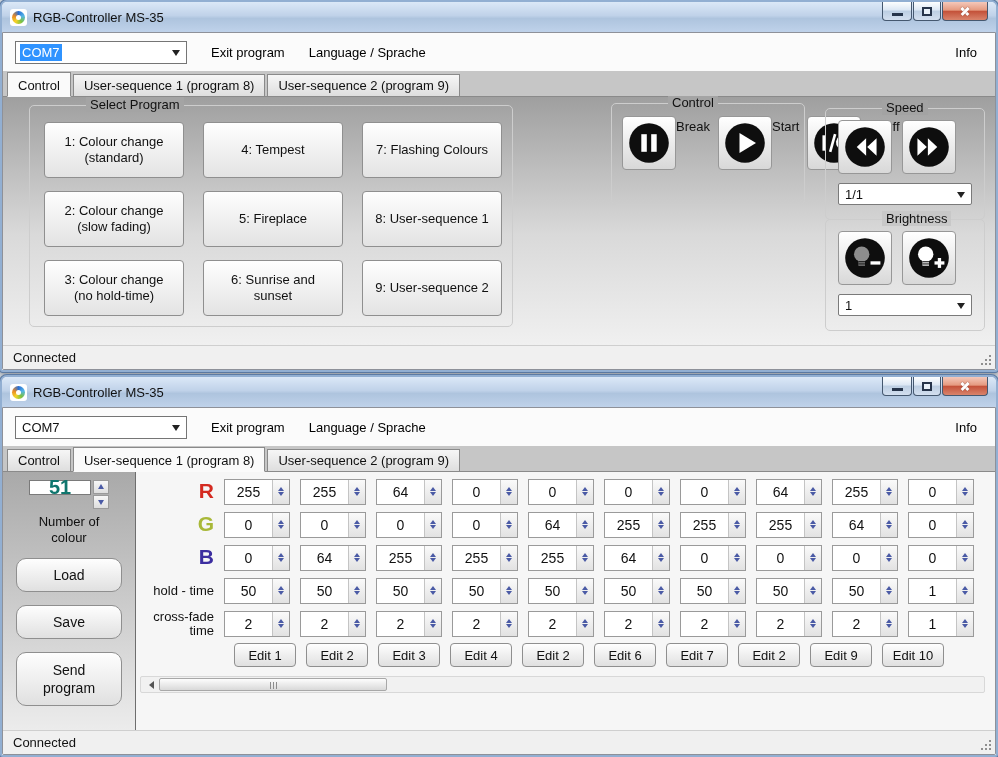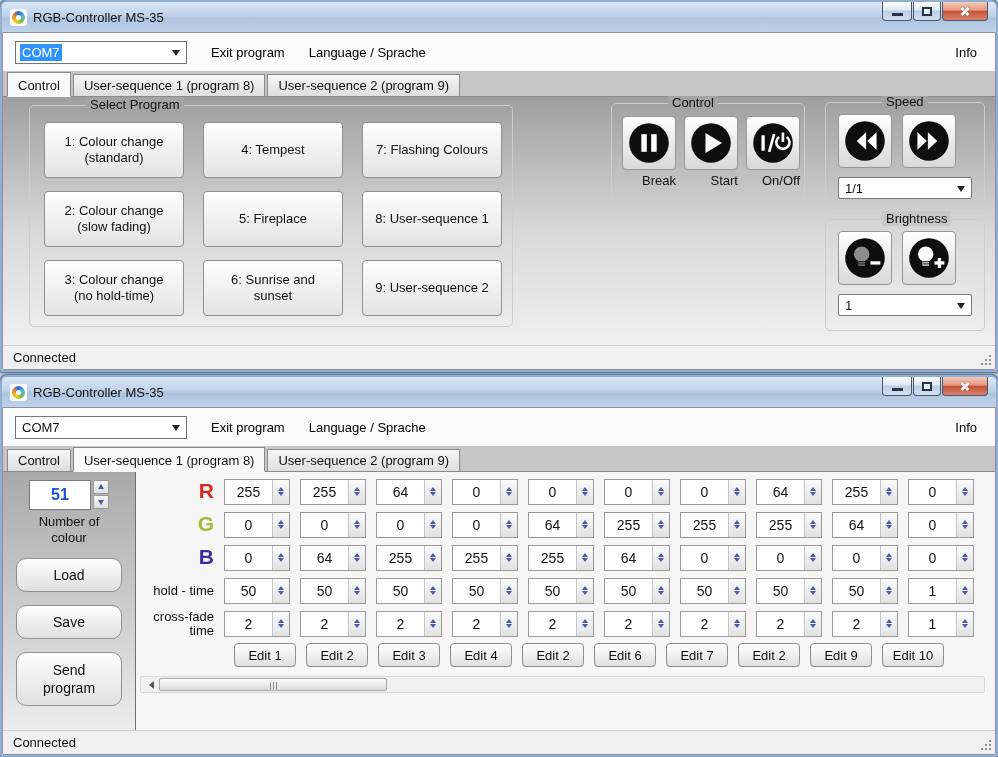--- a/index.html
+++ b/index.html
@@ -64,38 +64,38 @@
   
   #sp-group { left:26px; top:8px; width:484px; height:222px; }
   .pgrid { display:grid; grid-template-columns:repeat(3,140px); gap:13px 19px; padding:16px 12px 0 14px; }
   .pbtn { height:56px; border:1px solid #8f8f8f; border-radius:4px; background:linear-gradient(#fefefe,#e3e3e3);
     font-family:"Liberation Sans",sans-serif; font-size:13px; color:#111; text-align:center; line-height:1.25; }
   .ml { white-space:pre-line; }
 
   
   #ctrl-group { left:608px; top:6px; width:194px; height:102px; }
   .ctrlrow { display:flex; gap:8px; padding:12px 0 0 10px; }
-  .icol { display:flex; flex-direction:column; align-items:flex-end; }
+  .icol { display:flex; flex-direction:row; align-items:flex-start; }
   .ibtn { width:54px; height:54px; border:1px solid #979797; border-radius:4px; background:linear-gradient(#ffffff,#d8d8d8);
     display:flex; align-items:center; justify-content:center; padding:0; }
   .ibtn svg { width:44px; height:44px; display:block; }
   .ilabel { font-size:13px; color:#111; margin-top:3px; }
 
-  #speed-group { left:822px; top:5px; width:160px; height:112px; }
+  #speed-group { left:822px; top:11px; width:160px; height:112px; }
   #bright-group { left:822px; top:122px; width:160px; height:112px; }
   .tworow { display:flex; gap:10px; padding:11px 0 0 12px; }
   .combo-sm { margin:9px 12px 0 12px; height:22px; background:#fff; border:1px solid #7a7a7a; border-radius:2px;
     display:flex; align-items:center; padding-left:6px; font-size:13px; color:#111; }
 
   
   .seqwrap { position:absolute; inset:0; display:flex; }
   .leftpanel { flex:0 0 132px; background:linear-gradient(#a9a9a9,#ececec); display:flex; flex-direction:column; align-items:center; padding-top:8px; }
   .numspin { display:flex; }
-  .numbox { width:62px; height:30px; background:#fff; border:1px solid #7a7a7a; display:flex; align-items:center; justify-content:center;
-    font-size:16px; font-weight:bold; color:#1d4ed8; }
+  .numbox { width:62px; height:15px; background:#fff; border:1px solid #7a7a7a; display:flex; align-items:center; justify-content:center;
+    font-size:20px; font-weight:bold; color:#0f766e; }
   .numud { display:flex; flex-direction:column; margin-left:2px; }
   .udbtn { width:16px; height:14px; border:1px solid #9a9a9a; background:linear-gradient(#f7f7f7,#dedede); display:flex; align-items:center; justify-content:center; margin-bottom:1px; }
   .tu { width:0; height:0; border:3.5px solid transparent; border-bottom:5px solid #4a5aa5; transform:translateY(-2px); }
   .td { width:0; height:0; border:3.5px solid transparent; border-top:5px solid #4a5aa5; transform:translateY(2px); }
   .numlabel { font-size:13px; color:#111; text-align:center; margin-top:4px; line-height:1.2; }
   .lsbtn { width:106px; border:1px solid #8f8f8f; border-radius:10px; background:linear-gradient(#fefefe,#e0e0e0);
     font-size:14px; color:#111; margin-top:13px; }
   .lsbtn.h34 { height:34px; } .lsbtn.h54 { height:54px; line-height:1.3; }
 
   .gridpanel { flex:1; background:#f6f6f6; border-left:1px solid #6e6e6e; padding-top:6px; overflow:hidden; }

